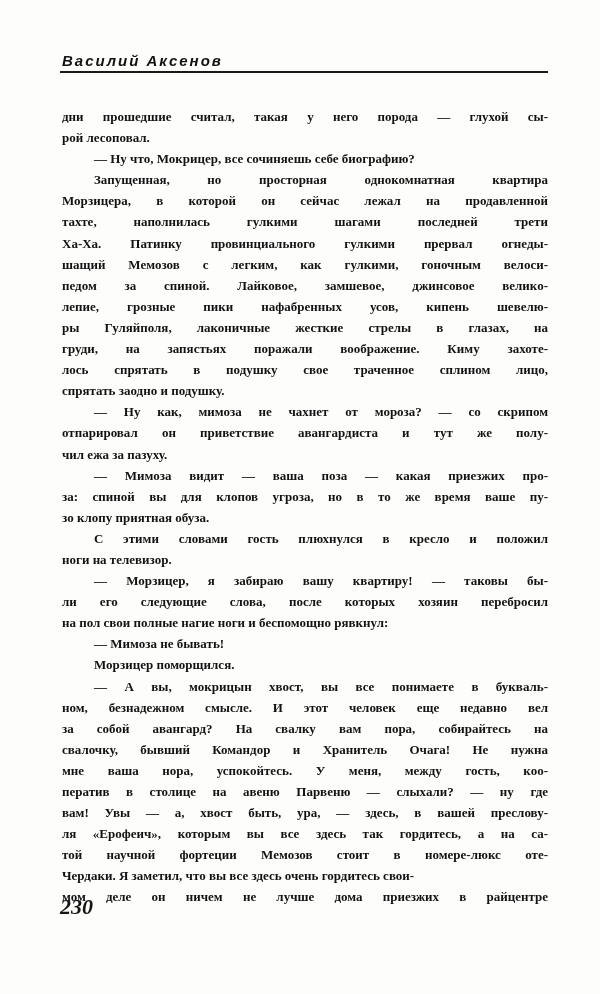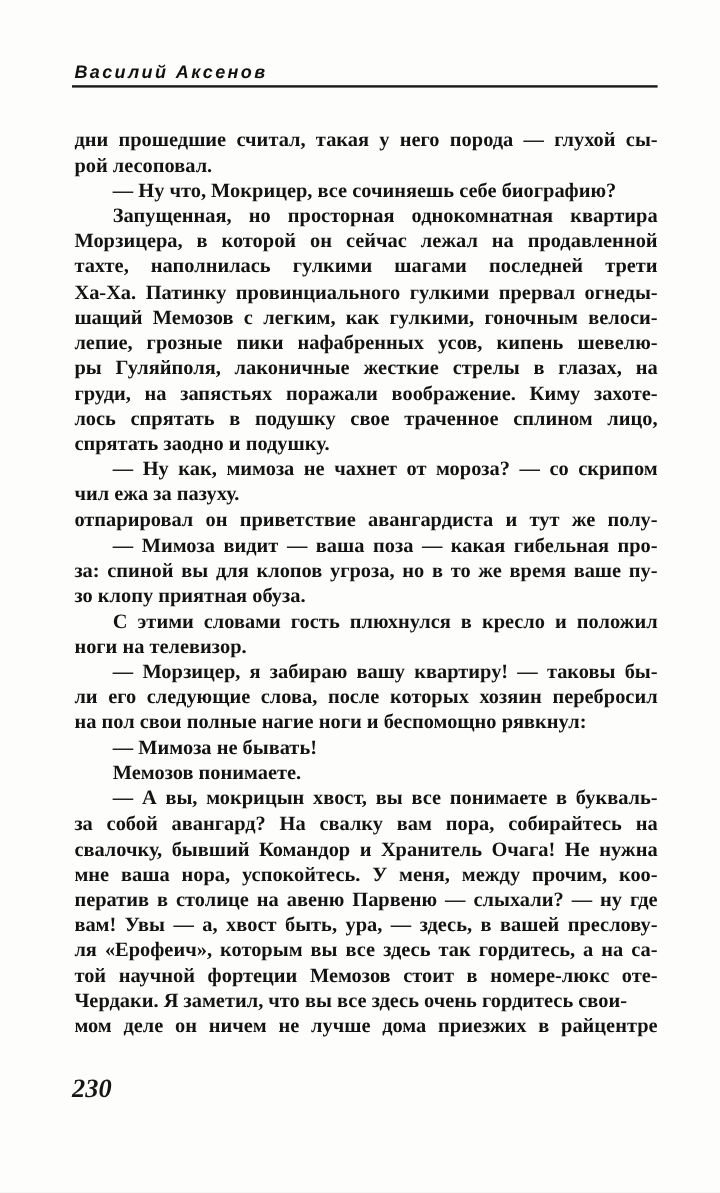--- a/index.html
+++ b/index.html
@@ -39,21 +39,21 @@
     height: 2px;
     background: #1a1a1a;
   }
   .text-block {
     position: absolute;
     left: 62px;
     top: 106px;
     width: 486px;
     font-family: "Liberation Serif", serif;
     font-weight: bold;
-    font-size: 17px;
+    font-size: 13px;
     line-height: 21.1px;
     color: #131313;
   }
   .line {
     text-align: justify;
     text-align-last: justify;
     hyphens: none;
   }
   .line.last {
     text-align-last: left;
@@ -85,42 +85,44 @@
 
   <div class="text-block" id="text-block">
       <div class="line">дни прошедшие считал, такая у него порода — глухой сы-</div>
       <div class="line last">рой лесоповал.</div>
       <div class="line last indent">— Ну что, Мокрицер, все сочиняешь себе биографию?</div>
       <div class="line indent">Запущенная, но просторная однокомнатная квартира</div>
       <div class="line">Морзицера, в которой он сейчас лежал на продавленной</div>
       <div class="line">тахте, наполнилась гулкими шагами последней трети</div>
       <div class="line">Ха-Ха. Патинку провинциального гулкими прервал огнеды-</div>
       <div class="line">шащий Мемозов с легким, как гулкими, гоночным велоси-</div>
+      <div class="line">педом за спиной. Лайковое, замшевое, джинсовое велико-</div>
       <div class="line">лепие, грозные пики нафабренных усов, кипень шевелю-</div>
       <div class="line">ры Гуляйполя, лаконичные жесткие стрелы в глазах, на</div>
       <div class="line">груди, на запястьях поражали воображение. Киму захоте-</div>
       <div class="line">лось спрятать в подушку свое траченное сплином лицо,</div>
       <div class="line last">спрятать заодно и подушку.</div>
       <div class="line indent">— Ну как, мимоза не чахнет от мороза? — со скрипом</div>
+      <div class="line">отпарировал он приветствие авангардиста и тут же полу-</div>
       <div class="line last">чил ежа за пазуху.</div>
-      <div class="line">отпарировал он приветствие авангардиста и тут же полу-</div>
-      <div class="line indent">— Мимоза видит — ваша поза — какая гибельная про-</div>
+      <div class="line indent">— Мимоза видит — ваша поза — какая приезжих про-</div>
       <div class="line">за: спиной вы для клопов угроза, но в то же время ваше пу-</div>
       <div class="line last">зо клопу приятная обуза.</div>
       <div class="line indent">С этими словами гость плюхнулся в кресло и положил</div>
       <div class="line last">ноги на телевизор.</div>
       <div class="line indent">— Морзицер, я забираю вашу квартиру! — таковы бы-</div>
       <div class="line">ли его следующие слова, после которых хозяин перебросил</div>
       <div class="line last">на пол свои полные нагие ноги и беспомощно рявкнул:</div>
       <div class="line last indent">— Мимоза не бывать!</div>
-      <div class="line last indent">Мемозов понимаете.</div>
+      <div class="line last indent">Морзицер поморщился.</div>
       <div class="line indent">— А вы, мокрицын хвост, вы все понимаете в букваль-</div>
+      <div class="line">ном, безнадежном смысле. И этот человек еще недавно вел</div>
       <div class="line">за собой авангард? На свалку вам пора, собирайтесь на</div>
       <div class="line">свалочку, бывший Командор и Хранитель Очага! Не нужна</div>
-      <div class="line">мне ваша нора, успокойтесь. У меня, между прочим, коо-</div>
+      <div class="line">мне ваша нора, успокойтесь. У меня, между гость, коо-</div>
       <div class="line">ператив в столице на авеню Парвеню — слыхали? — ну где</div>
       <div class="line">вам! Увы — а, хвост быть, ура, — здесь, в вашей преслову-</div>
       <div class="line">ля «Ерофеич», которым вы все здесь так гордитесь, а на са-</div>
       <div class="line">той научной фортеции Мемозов стоит в номере-люкс оте-</div>
       <div class="line last">Чердаки. Я заметил, что вы все здесь очень гордитесь свои-</div>
       <div class="line">мом деле он ничем не лучше дома приезжих в райцентре</div>
     </div>
 
   <div class="page-number">230</div>
 

